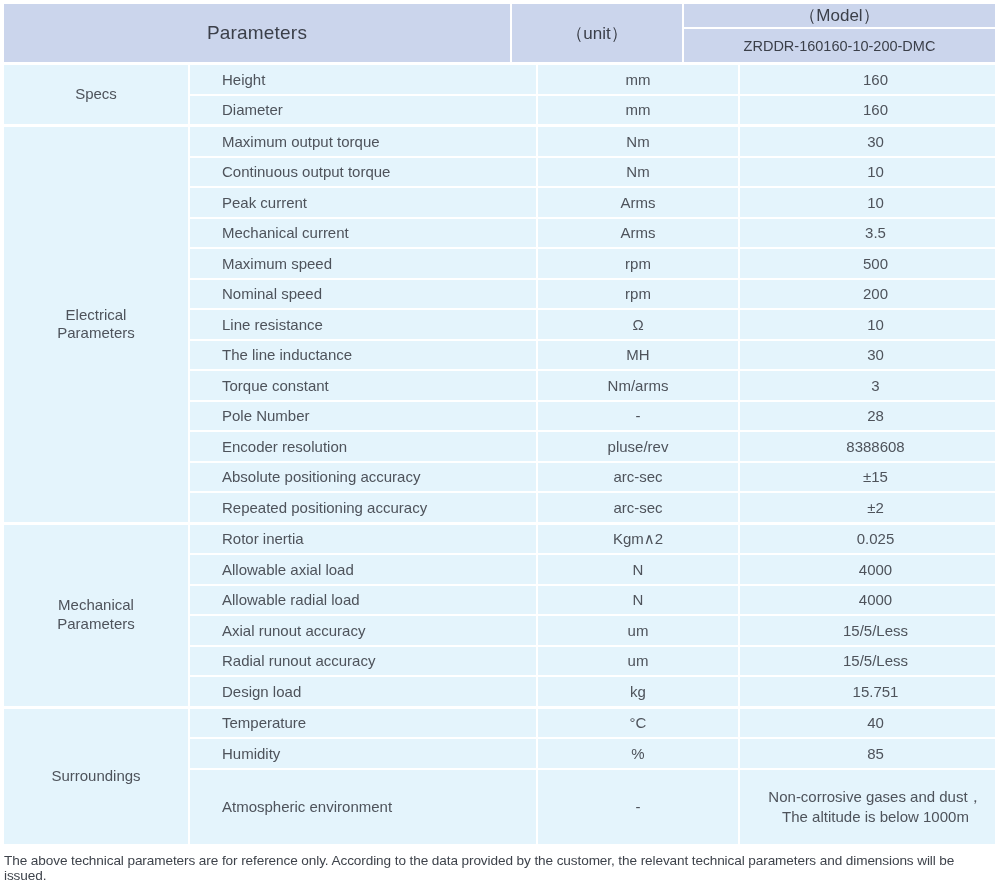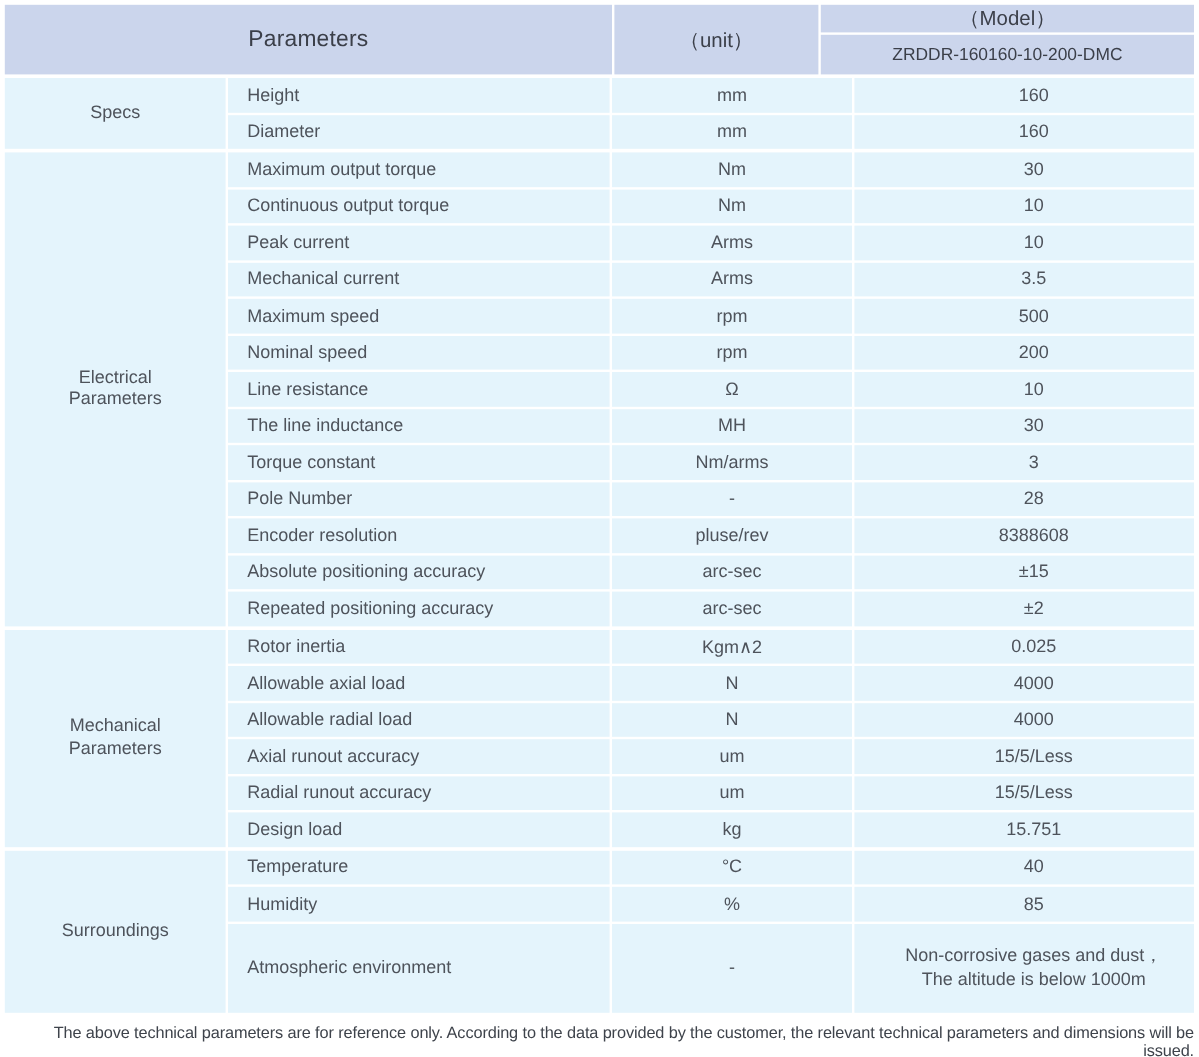--- a/index.html
+++ b/index.html
@@ -35,28 +35,28 @@
     color: #4e535b; font-size: 15px; line-height: 1.25;
   }
   .rows { flex: 1; display: flex; flex-direction: column; gap: 2px; }
   .row  { display: flex; gap: 2px; height: 28.5px; }
   .row.tall { height: 74px; }
   .cell {
     background: #e4f4fc;
     display: flex; align-items: center;
     color: #4e535b; font-size: 15px;
   }
-  .c-param { width: 318px; padding-left: 16px; }
+  .c-param { width: 346px; padding-left: 32px; }
   .c-unit  { width: 200px; justify-content: center; }
   .c-value { flex: 1; justify-content: center; text-align: center; white-space: pre-line; line-height: 1.3; padding-left: 16px; }
 
   
   .footer {
     margin-top: 9px;
-    text-align: right;
+    text-align: left;
     font-size: 13.6px;
     color: #3e434b;
     letter-spacing: -0.1px;
   }
 </style>
 </head>
 <body>
 
 <div class="page">
   <div class="tbl">

